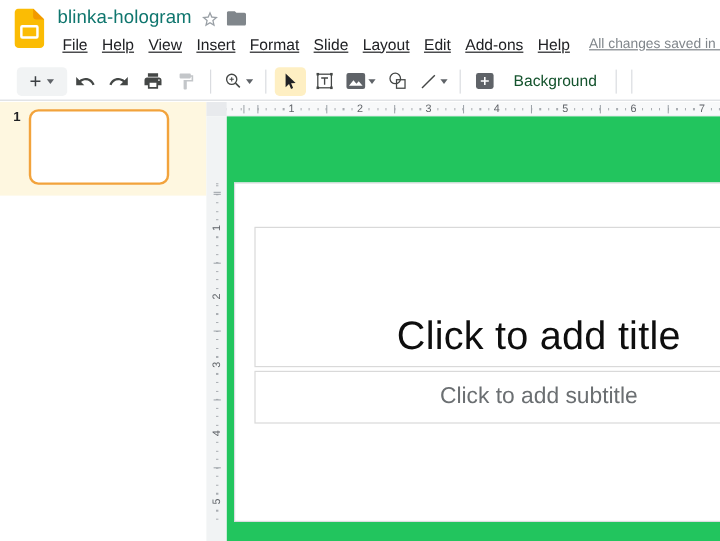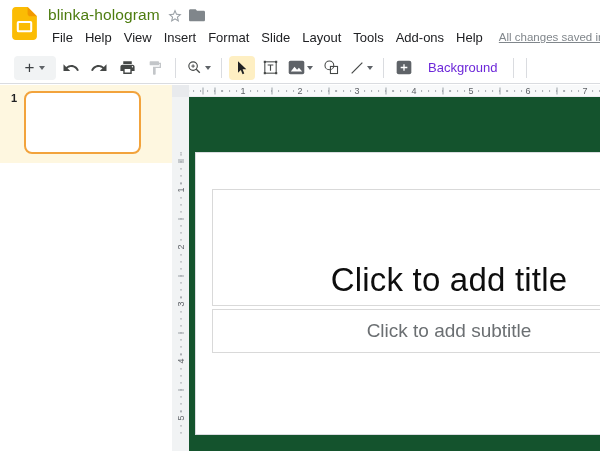--- a/index.html
+++ b/index.html
@@ -4,40 +4,40 @@
 <style>
   html,body{margin:0;padding:0;}
   body{
     width:600px;height:451px;position:relative;overflow:hidden;
     font-family:"Liberation Sans","DejaVu Sans",sans-serif;
     background:#fff;-webkit-font-smoothing:antialiased;
   }
   
   .header{position:absolute;top:0;left:0;width:600px;height:52px;background:#fff;}
   .logo{position:absolute;left:12px;top:7px;width:25px;height:33px;cursor:pointer;}
-  .doc-title{position:absolute;left:48px;top:6px;font-size:15.5px;color:#4d7c0f;letter-spacing:.1px;}
+  .doc-title{position:absolute;left:48px;top:6px;font-size:15.5px;color:#0f766e;letter-spacing:.1px;}
   .star-btn{position:absolute;left:167px;top:8px;width:16px;height:16px;}
   .folder-btn{position:absolute;left:189px;top:9px;width:16px;height:14px;}
   .menubar{position:absolute;left:46px;top:28px;height:18px;display:flex;align-items:center;}
-  .menu-item{font-size:13px;color:#202124;padding:0 6px;cursor:pointer;white-space:nowrap;}
+  .menu-item{font-size:13px;color:#202124;padding:0 6px;cursor:pointer;white-space:nowrap;text-decoration:underline;}
   .save-status{margin-left:10px;font-size:11.5px;color:#80868b;text-decoration:underline;white-space:nowrap;cursor:pointer;}
 
   
   .toolbar{position:absolute;top:52px;left:0;width:600px;height:32px;background:#fff;
     border-bottom:1px solid #dadce0;display:flex;align-items:center;padding-left:13px;box-sizing:border-box;}
   .tbtn{height:24px;display:flex;align-items:center;justify-content:center;border-radius:4px;
     padding:0 3px;margin:0 1px;cursor:pointer;flex:none;}
   .tbtn.icon{width:26px;padding:0;}
   .tbtn.plus{background:#f1f3f4;width:36px;}
   .plus-glyph{font-size:17px;color:#3c4043;line-height:1;margin-right:3px;font-weight:400;}
   .tbtn.active{background:#feefc3;}
   .caret{width:0;height:0;border-left:3.5px solid transparent;border-right:3.5px solid transparent;
     border-top:4px solid #5f6368;margin-left:2px;flex:none;}
   .sep{width:1px;height:20px;background:#dadce0;margin:0 6px;flex:none;}
-  .txtbtn{font-size:13px;color:#6d28d9;padding:0 10px;height:24px;display:flex;align-items:center;
+  .txtbtn{font-size:13px;color:#14532d;padding:0 10px;height:24px;display:flex;align-items:center;
     cursor:pointer;white-space:nowrap;flex:none;}
   .txtbtn .caret{margin-left:4px;border-top-color:#3c4043;}
 
   
   .filmstrip{position:absolute;top:85px;left:0;width:172px;height:366px;background:#fff;}
   .strip-row{position:absolute;top:0;left:0;width:172px;height:78px;background:#fef7e0;cursor:pointer;}
   .slide-num{position:absolute;left:11px;top:7px;font-size:11px;font-weight:700;color:#202124;}
   .thumb{position:absolute;left:24px;top:6px;width:117px;height:63px;background:#fff;
     border:2px solid #f2a33c;border-radius:8px;box-sizing:border-box;}
 
@@ -60,21 +60,21 @@
     background:repeating-linear-gradient(90deg,#a9adb2 0 1px,transparent 1px 7.125px);
     background-position-x:4.1px;}
   .hruler::after{content:"";position:absolute;top:50%;transform:translateY(-50%);height:7px;left:0;right:0;
     background:repeating-linear-gradient(90deg,#9aa0a6 0 1px,transparent 1px 28.5px);
     background-position-x:25.5px;}
   .hnum{position:absolute;top:50%;transform:translate(-50%,-50%);font-size:9px;color:#5f6368;
     background:#f8f9fa;padding:0 3px;line-height:1;z-index:2;}
   .hn0{left:54px}.hn1{left:111px}.hn2{left:168px}.hn3{left:225px}.hn4{left:282px}.hn5{left:339px}.hn6{left:396px}
 
   
-  .canvas{position:absolute;left:189px;top:97px;width:411px;height:354px;background:#14532d;overflow:hidden;}
+  .canvas{position:absolute;left:189px;top:97px;width:411px;height:354px;background:#22c55e;overflow:hidden;}
   .page{position:absolute;left:6px;top:55px;width:522px;height:281px;background:#fff;
     border:1px solid #dadce0;}
   .title-box{position:absolute;left:16px;top:36px;width:472px;height:115px;border:1px solid #d9d9d9;cursor:text;}
   .title-text{position:absolute;bottom:6px;left:0;width:100%;text-align:center;
     font-size:33px;color:#0e0e0e;letter-spacing:.2px;}
   .subtitle-box{position:absolute;left:16px;top:156px;width:472px;height:42px;border:1px solid #d9d9d9;cursor:text;}
   .subtitle-text{position:absolute;top:0;left:0;width:100%;height:42px;line-height:42px;text-align:center;
     font-size:19px;color:#6b6f72;}
 
   svg{display:block;}
@@ -102,21 +102,21 @@
     </svg>
   </div>
   <div class="menubar">
     <span class="menu-item">File</span>
     <span class="menu-item">Help</span>
     <span class="menu-item">View</span>
     <span class="menu-item">Insert</span>
     <span class="menu-item">Format</span>
     <span class="menu-item">Slide</span>
     <span class="menu-item">Layout</span>
-    <span class="menu-item">Tools</span>
+    <span class="menu-item">Edit</span>
     <span class="menu-item">Add-ons</span>
     <span class="menu-item">Help</span>
     <span class="save-status">All changes saved in Drive</span>
   </div>
 </div>
 
 <div class="toolbar">
   <div class="tbtn plus">
     <span class="plus-glyph">+</span>
     <span class="caret"></span>

